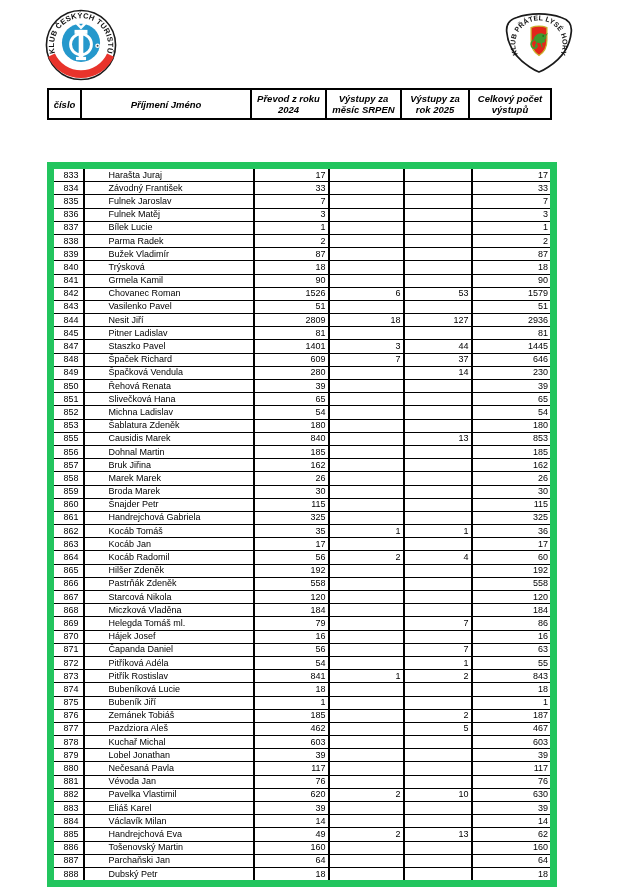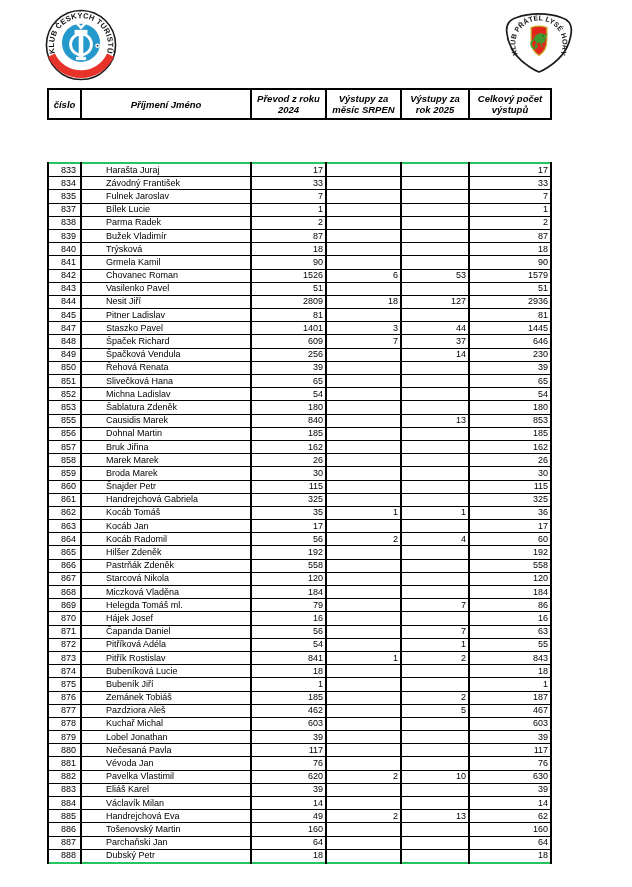--- a/index.html
+++ b/index.html
@@ -14,21 +14,21 @@
   table { border-collapse:collapse; table-layout:fixed; width:503px; }
 
   .head-table { margin:0 0 3px 0; border:2px solid #000; }
   .head-table th {
     border:2px solid #000;
     font-size:9.5px; line-height:11px; font-weight:bold;
     text-align:center; vertical-align:middle;
     height:26px; padding:1px 2px; overflow:hidden;font-style:italic;
   }
 
-  .body-table { border:2px solid #22c55e;margin-top:42px; }
+  .body-table { border:7px solid #22c55e;margin-top:42px; }
   .body-table td {
     border:1px solid #000; border-left-width:2px; border-right-width:2px;
     height:12.2px; font-size:9px; line-height:11px;
     padding:0 3px; white-space:nowrap; overflow:hidden; vertical-align:middle;
   }
   td.c-num  { text-align:right; padding-right:4px; }
   td.c-name { text-align:left;padding-left:24px; }
   td.c-val  { text-align:right; padding-right:2px; }
 </style>
 </head>
@@ -131,20 +131,28 @@
 
   <tr>
     <td class="c-num">835</td>
     <td class="c-name">Fulnek Jaroslav</td>
     <td class="c-val">7</td>
     <td class="c-val"></td>
     <td class="c-val"></td>
     <td class="c-val">7</td>
   </tr>
 
+  <tr>
+    <td class="c-num">836</td>
+    <td class="c-name">Fulnek Matěj</td>
+    <td class="c-val">3</td>
+    <td class="c-val"></td>
+    <td class="c-val"></td>
+    <td class="c-val">3</td>
+  </tr>
 
   <tr>
     <td class="c-num">837</td>
     <td class="c-name">Bílek Lucie</td>
     <td class="c-val">1</td>
     <td class="c-val"></td>
     <td class="c-val"></td>
     <td class="c-val">1</td>
   </tr>
 
@@ -234,21 +242,21 @@
     <td class="c-name">Špaček Richard</td>
     <td class="c-val">609</td>
     <td class="c-val">7</td>
     <td class="c-val">37</td>
     <td class="c-val">646</td>
   </tr>
 
   <tr>
     <td class="c-num">849</td>
     <td class="c-name">Špačková Vendula</td>
-    <td class="c-val">256</td>
+    <td class="c-val">280</td>
     <td class="c-val"></td>
     <td class="c-val">14</td>
     <td class="c-val">230</td>
   </tr>
 
   <tr>
     <td class="c-num">850</td>
     <td class="c-name">Řehová Renata</td>
     <td class="c-val">39</td>
     <td class="c-val"></td>

